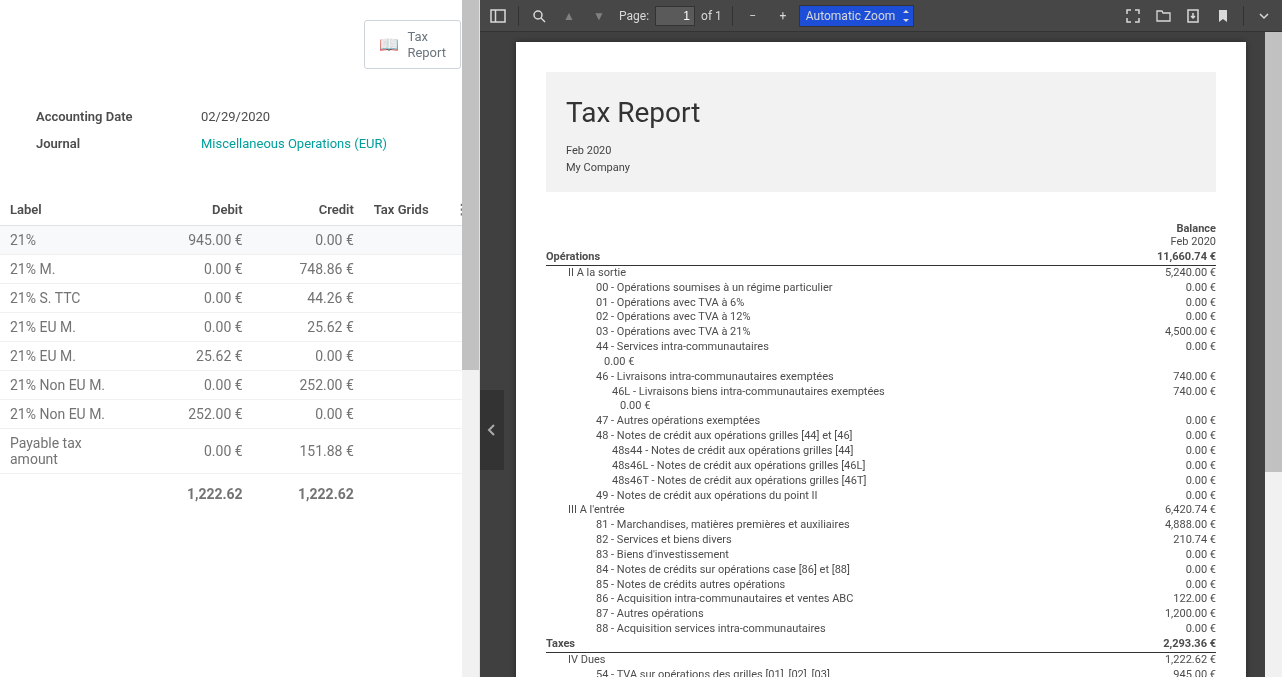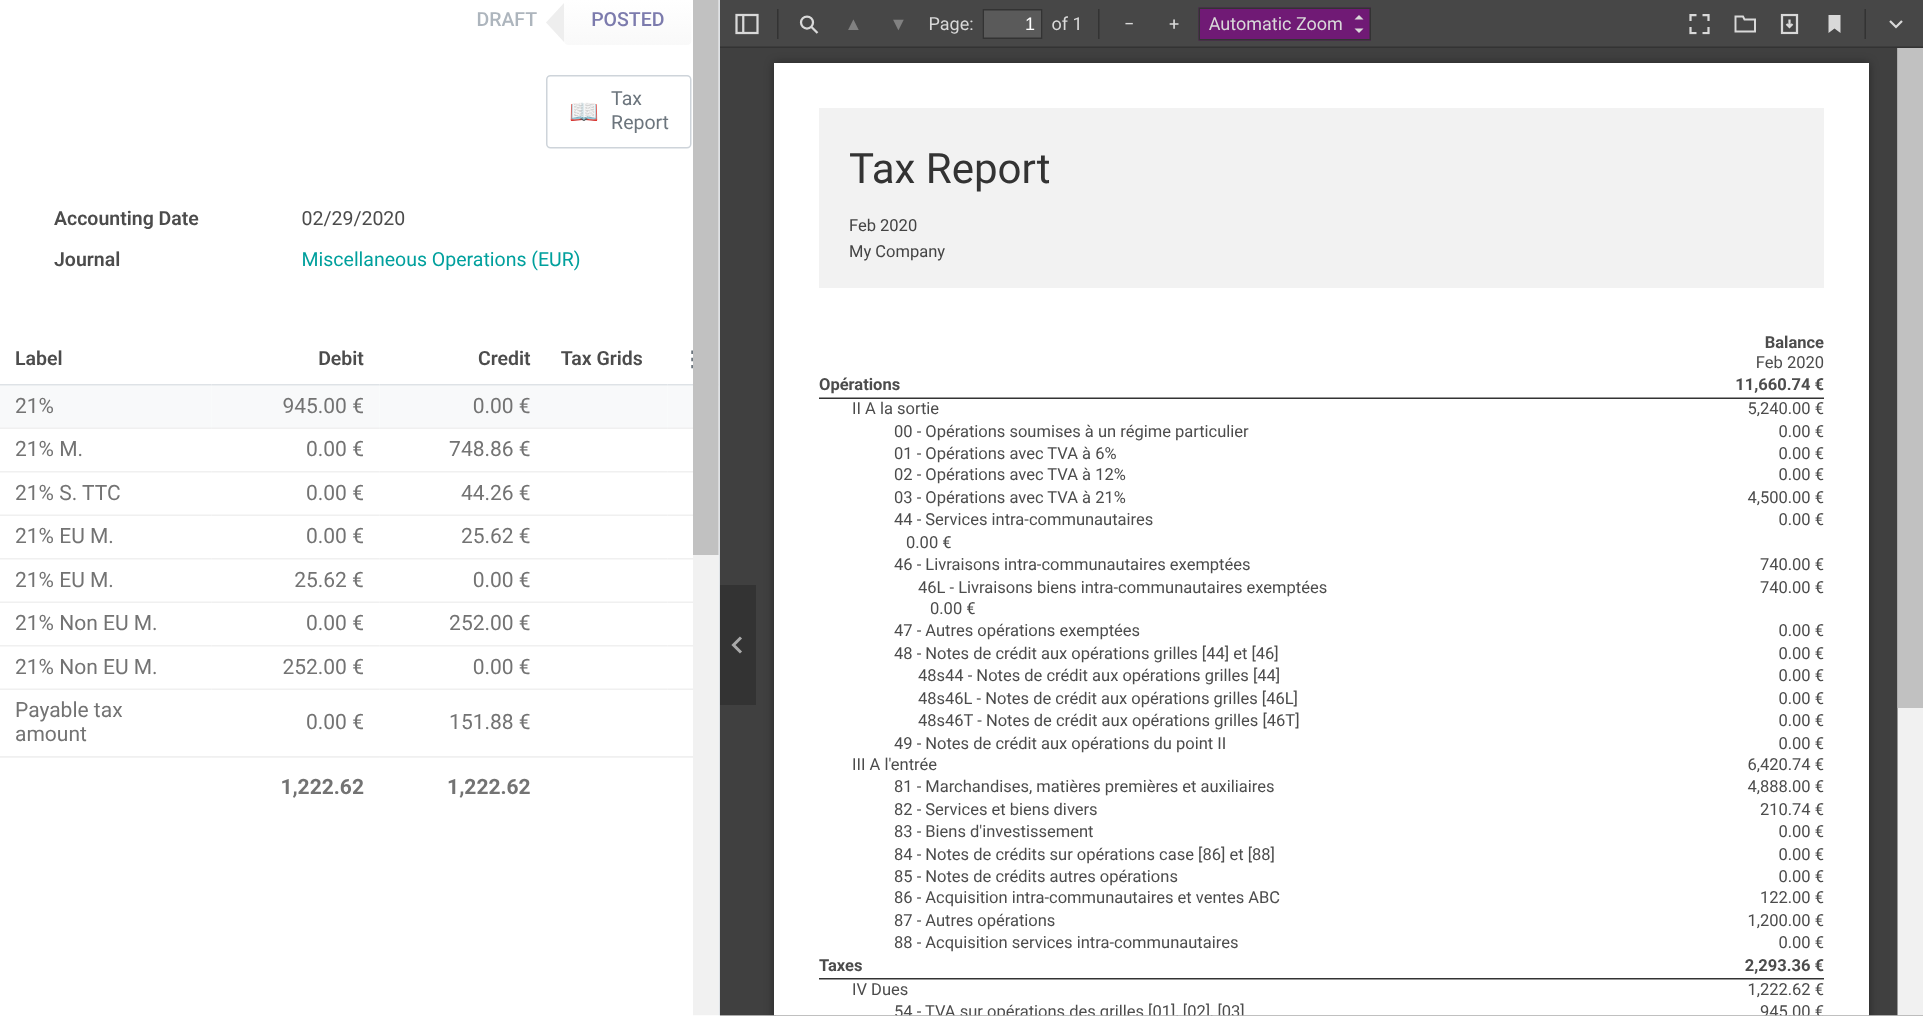--- a/index.html
+++ b/index.html
@@ -41,21 +41,21 @@
 .kebab { font-size: 14px; cursor: pointer; color: #6c757d; }
 
 
 .right-panel { flex: 1; height: 100%; display: flex; flex-direction: column; background: #404040; position: relative; }
 
 .pdf-toolbar { height: 32px; background: #474747; display: flex; align-items: center; color: #d9d9d9; font-size: 12px; padding: 0 4px; gap: 2px; border-bottom: 1px solid #333; }
 .pdf-tool { width: 28px; height: 28px; display: flex; align-items: center; justify-content: center; cursor: pointer; border-radius: 2px; }
 .pdf-sep { width: 1px; height: 20px; background: #333; margin: 0 4px; }
 .pdf-page-label { padding: 0 4px; }
 .pdf-page-input { width: 40px; height: 20px; background: #5a5a5a; border: 1px solid #333; color: #fff; text-align: right; padding: 0 4px; font-size: 12px; }
-.pdf-zoom-select { background: #701a75; border: 1px solid #333; color: #d9d9d9; height: 22px; padding: 0 18px 0 6px; font-size: 12px; position: relative; display: flex; align-items: center; cursor: pointer; }
+.pdf-zoom-select { background: #1d4ed8; border: 1px solid #333; color: #d9d9d9; height: 22px; padding: 0 18px 0 6px; font-size: 12px; position: relative; display: flex; align-items: center; cursor: pointer; }
 .pdf-zoom-select::after { content: ""; position: absolute; right: 4px; top: 4px; width: 0; height: 0; border-left: 3px solid transparent; border-right: 3px solid transparent; border-bottom: 3px solid #d9d9d9; }
 .pdf-zoom-select::before { content: ""; position: absolute; right: 4px; bottom: 4px; width: 0; height: 0; border-left: 3px solid transparent; border-right: 3px solid transparent; border-top: 3px solid #d9d9d9; }
 .spacer { flex: 1; }
 
 .pdf-viewport { flex: 1; overflow: hidden; background: #404040; padding: 10px 0 0 0; position: relative; }
 .pdf-page { width: 730px; margin: 0 auto; background: #fff; box-shadow: 0 0 6px rgba(0,0,0,.4); padding: 30px 30px; position: relative; }
 
 .report-header { background: #f2f2f2; padding: 24px 20px 16px; margin-bottom: 30px; }
 .report-title { font-size: 28px; font-weight: 400; color: #333; margin-bottom: 14px; }
 .report-meta { font-size: 11px; color: #444; line-height: 1.5; }
@@ -73,24 +73,20 @@
 
 .collapse-handle { position: absolute; left: 0; top: 390px; width: 24px; height: 80px; background: #333; display: flex; align-items: center; justify-content: center; color: #aaa; cursor: pointer; font-size: 16px; }
 
 .right-scroll { position: absolute; right: 0; top: 32px; width: 17px; bottom: 0; background: #f1f1f1; }
 .right-scroll-thumb { position: absolute; top: 0; width: 17px; height: 440px; background: #c1c1c1; }
 </style>
 </head>
 <body>
 
 <div class="left-panel">
-  <div class="status-tabs">
-    <div class="status-tab">DRAFT</div>
-    <div class="status-tab active">POSTED</div>
-  </div>
 
   <div class="tax-report-btn-row">
     <div class="tax-report-btn">
       <span class="icon">📖</span>
       <span style="white-space:pre-line;line-height:1.2;">Tax
 Report</span>
     </div>
   </div>
 
   <div class="meta">

